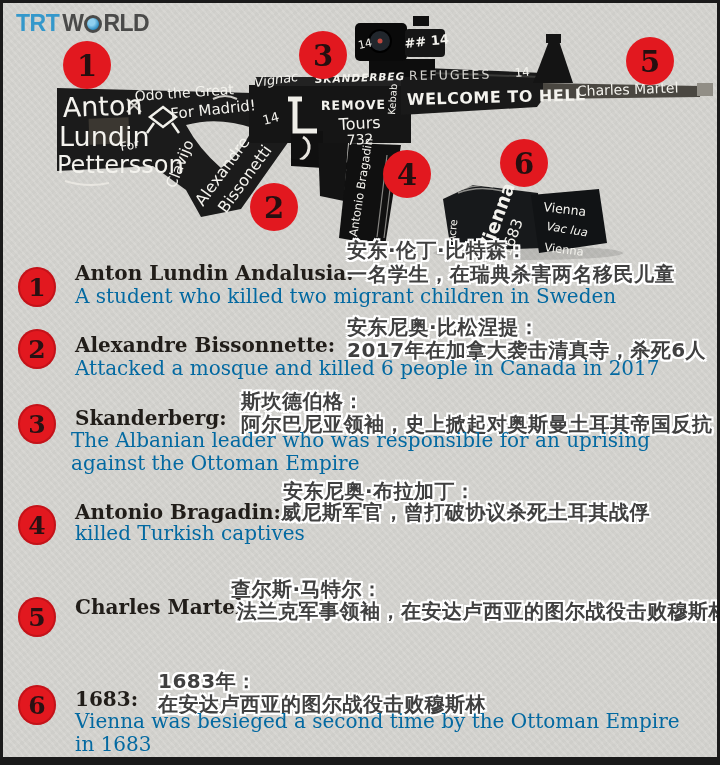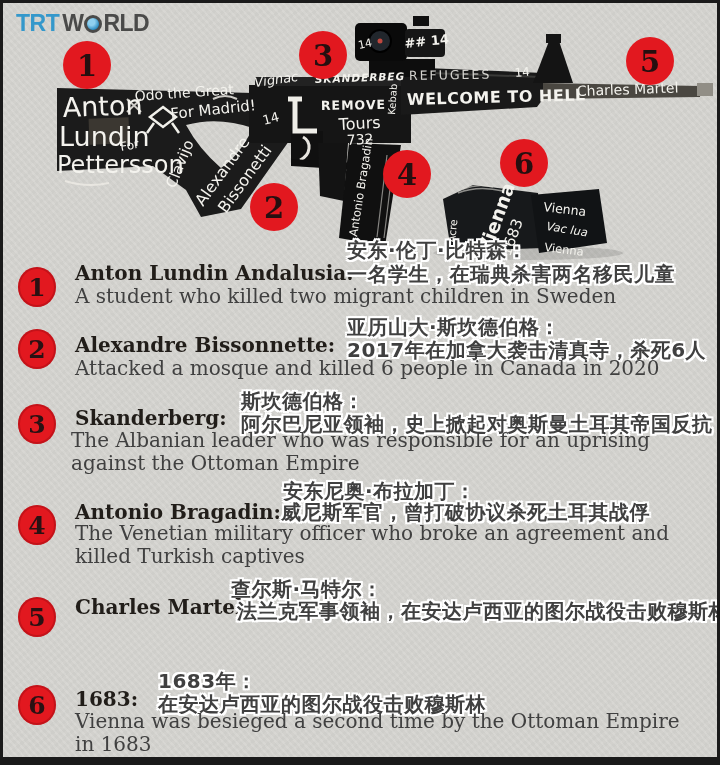--- a/index.html
+++ b/index.html
@@ -27,21 +27,21 @@
   .rifle{position:absolute;left:0;top:0;}
   .rifle text{fill:#f4f3ee;font-family:"DejaVu Sans",sans-serif;}
   .rifle .b{font-weight:bold}.rifle .i{font-style:italic}
   .rifle .marker-num{fill:#260f10;font-weight:bold;font-family:"DejaVu Serif",serif;font-size:29px;}
   
   .entry-num{position:absolute;width:38px;height:40px;border-radius:50%;
     background:#e2181f;box-shadow:inset 0 0 0 2px rgba(140,10,14,.35);
     color:#2a1113;font-family:"DejaVu Serif",serif;font-weight:bold;font-size:25px;
     display:flex;align-items:center;justify-content:center;}
   .t-en{position:absolute;font-weight:bold;font-size:20px;color:#211d19;white-space:nowrap;}
-  .d-en{position:absolute;font-size:20px;line-height:23px;color:#404040;}
+  .d-en{position:absolute;font-size:20px;line-height:23px;color:#0369a1;}
   .dl{display:block;white-space:nowrap;}
   .zh{position:absolute;font-family:"DejaVu Sans",sans-serif;font-weight:bold;font-size:20px;
       color:#404040;white-space:nowrap;letter-spacing:.5px;
       text-shadow:-2px -2px 0 #fff,-2px 0 0 #fff,-2px 2px 0 #fff,0 -2px 0 #fff,
                    0 2px 0 #fff,2px -2px 0 #fff,2px 0 0 #fff,2px 2px 0 #fff;}
   
   .e1-c{left:15px;top:264px}.e1-zh1{left:344px;top:234px}.e1-t{left:72px;top:258px}.e1-zh2{left:344px;top:258px}.e1-d{left:72px;top:282px}
   .e2-c{left:15px;top:326px}.e2-zh1{left:344px;top:311px}.e2-t{left:72px;top:330px}.e2-zh2{left:344px;top:334px}.e2-d{left:72px;top:354px}
   .e3-c{left:15px;top:401px}.e3-zh1{left:238px;top:385px}.e3-t{left:72px;top:403px}.e3-zh2{left:238px;top:408px}.e3-d{left:68px;top:426px}
   .e4-c{left:15px;top:502px}.e4-zh1{left:280px;top:475px}.e4-t{left:72px;top:497px}.e4-zh2{left:278px;top:496px}.e4-d{left:72px;top:519px}
@@ -164,25 +164,25 @@
     <div class="t-en e1-t">Anton Lundin Andalusia:</div>
     <div class="zh e1-zh2">一名学生，在瑞典杀害两名移民儿童</div>
     <div class="d-en e1-d">
       <span class="dl">A student who killed two migrant children in Sweden</span>
         <span class="dl"></span>
     </div>
   </div>
 
   <div>
     <div class="entry-num e2-c">2</div>
-    <div class="zh e2-zh1">亚历山大·斯坎德伯格：</div>
+    <div class="zh e2-zh1">安东尼奥·比松涅提：</div>
     <div class="t-en e2-t">Alexandre Bissonnette:</div>
     <div class="zh e2-zh2">2017年在加拿大袭击清真寺，杀死6人</div>
     <div class="d-en e2-d">
-      <span class="dl">Attacked a mosque and killed 6 people in Canada in 2020</span>
+      <span class="dl">Attacked a mosque and killed 6 people in Canada in 2017</span>
         <span class="dl"></span>
     </div>
   </div>
 
   <div>
     <div class="entry-num e3-c">3</div>
     <div class="zh e3-zh1">斯坎德伯格：</div>
     <div class="t-en e3-t">Skanderberg:</div>
     <div class="zh e3-zh2">阿尔巴尼亚领袖，史上掀起对奥斯曼土耳其帝国反抗</div>
     <div class="d-en e3-d">
@@ -190,21 +190,20 @@
         <span class="dl">against the Ottoman Empire</span>
     </div>
   </div>
 
   <div>
     <div class="entry-num e4-c">4</div>
     <div class="zh e4-zh1">安东尼奥·布拉加丁：</div>
     <div class="t-en e4-t">Antonio Bragadin:</div>
     <div class="zh e4-zh2">威尼斯军官，曾打破协议杀死土耳其战俘</div>
     <div class="d-en e4-d">
-      <span class="dl">The Venetian military officer who broke an agreement and</span>
         <span class="dl">killed Turkish captives</span>
     </div>
   </div>
 
   <div>
     <div class="entry-num e5-c">5</div>
     <div class="zh e5-zh1">查尔斯·马特尔：</div>
     <div class="t-en e5-t">Charles Martel:</div>
     <div class="zh e5-zh2">法兰克军事领袖，在安达卢西亚的图尔战役击败穆斯林</div>
     <div class="d-en e5-d">

